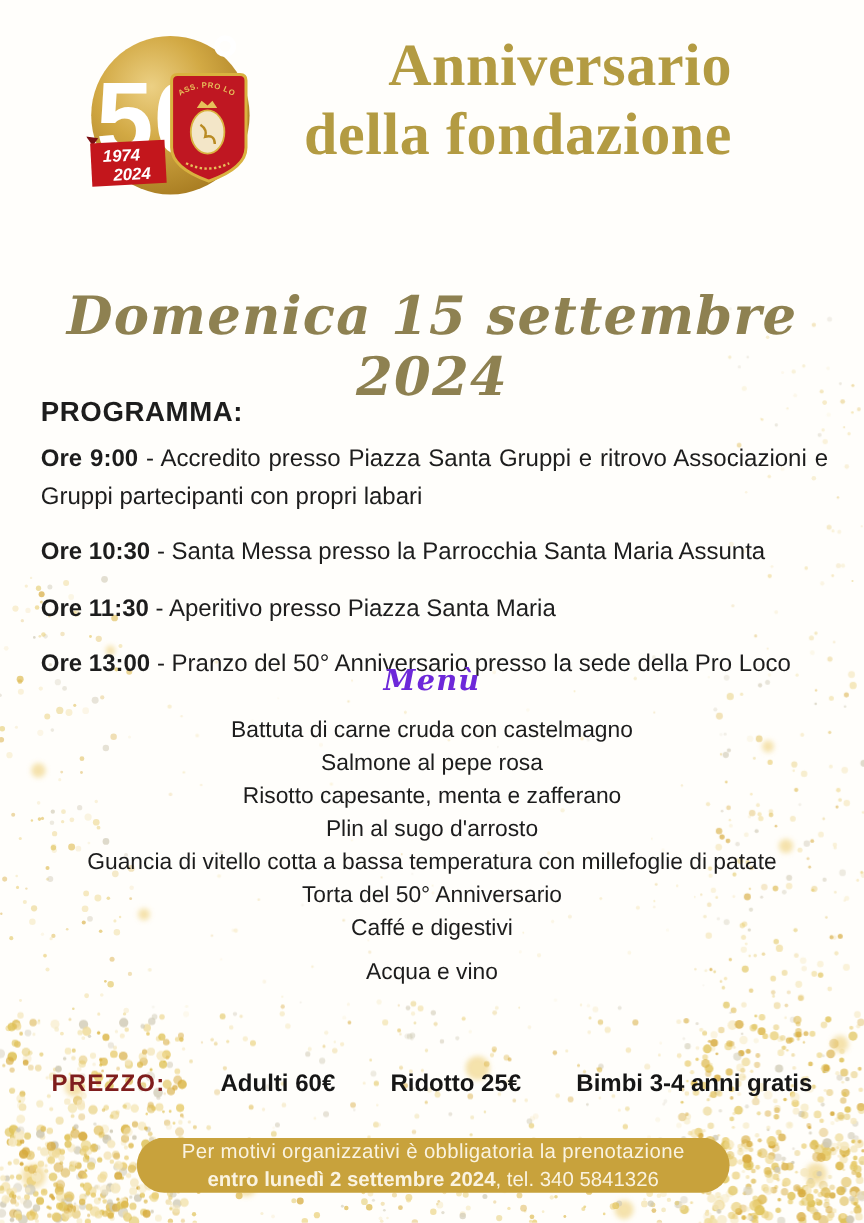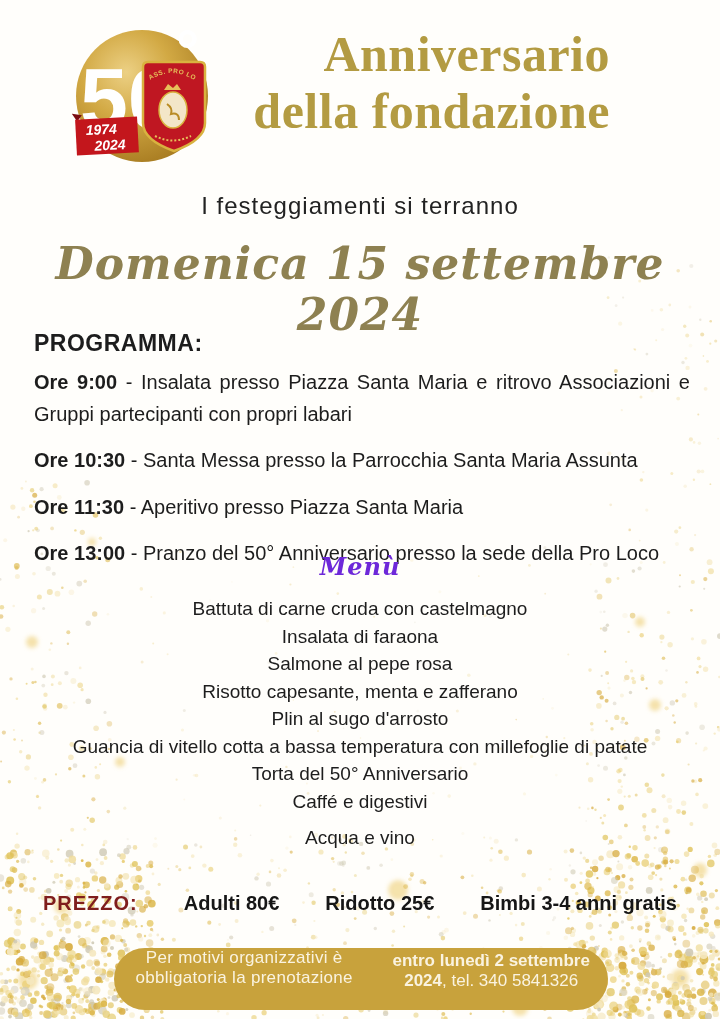--- a/index.html
+++ b/index.html
@@ -48,23 +48,23 @@
   .pricing{
     position:absolute; top:892px; left:0; width:720px;
     display:flex; justify-content:center; align-items:baseline; gap:46px;
     font-weight:700; font-size:20px;
   }
   .pricing-label{color:#7f1d1d; letter-spacing:1px;}
   .pricing-option{color:#161616;}
 
   
   .booking{
-    position:absolute; top:948px; left:114px; width:494px; height:62px;
+    position:absolute; top:948px; left:114px; width:494px; height:46px;
     background:#c8a23c; border-radius:32px;
-    display:flex; flex-direction:row; justify-content:center;
+    display:flex; flex-direction:column; justify-content:center;
     text-align:center; color:#faf3e0;
   }
   .booking-line1{font-size:17px; letter-spacing:0.3px;}
   .booking-line2{font-size:17px; margin-top:3px;}
   .booking-line2 b{font-weight:700;}
 </style>
 </head>
 <body>
 
 <div class="poster">
@@ -1745,60 +1745,58 @@
         <text x="22" y="126" font-size="14" font-weight="700" font-style="italic" fill="#ffffff">2024</text>
       </g>
     </svg>
   </div>
 
   <div class="title-block">
     <div class="title-line">Anniversario</div>
     <div class="title-line">della fondazione</div>
   </div>
 
-  <div class="intro-line">I festeggiamenti si terranno</div>
 
   <div class="event-date">Domenica 15 settembre 2024</div>
 
   <div class="program">
     <p class="program-heading">PROGRAMMA:</p>
     <p class="prog-line justify">
       <span class="time">Ore 9:00</span>
-      <span>- Insalata presso Piazza Santa Maria e ritrovo Associazioni e Gruppi partecipanti con propri labari</span>
+      <span>- Accredito presso Piazza Santa Gruppi e ritrovo Associazioni e Gruppi partecipanti con propri labari</span>
     </p>
     <p class="prog-line">
       <span class="time">Ore 10:30</span>
       <span>- Santa Messa presso la Parrocchia Santa Maria Assunta</span>
     </p>
     <p class="prog-line">
       <span class="time">Ore 11:30</span>
       <span>- Aperitivo presso Piazza Santa Maria</span>
     </p>
     <p class="prog-line">
       <span class="time">Ore 13:00</span>
       <span>- Pranzo del 50° Anniversario presso la sede della Pro Loco</span>
     </p>
   </div>
 
   <div class="menu">
     <p class="menu-heading">Menù</p>
     <p class="menu-item">Battuta di carne cruda con castelmagno</p>
-    <p class="menu-item">Insalata di faraona</p>
     <p class="menu-item">Salmone al pepe rosa</p>
     <p class="menu-item">Risotto capesante, menta e zafferano</p>
     <p class="menu-item">Plin al sugo d'arrosto</p>
     <p class="menu-item">Guancia di vitello cotta a bassa temperatura con millefoglie di patate</p>
     <p class="menu-item">Torta del 50° Anniversario</p>
     <p class="menu-item">Caffé e digestivi</p>
     <p class="menu-item">Acqua e vino</p>
   </div>
 
   <div class="pricing">
     <span class="pricing-label">PREZZO:</span>
-    <span class="pricing-option">Adulti 80€</span>
+    <span class="pricing-option">Adulti 60€</span>
     <span class="pricing-option">Ridotto 25€</span>
     <span class="pricing-option">Bimbi 3-4 anni gratis</span>
   </div>
 
   <div class="booking">
     <div class="booking-line1">Per motivi organizzativi è obbligatoria la prenotazione</div>
     <div class="booking-line2">
       <b>entro lunedì 2 settembre 2024</b><span>, tel. 340 5841326</span>
     </div>
   </div>

